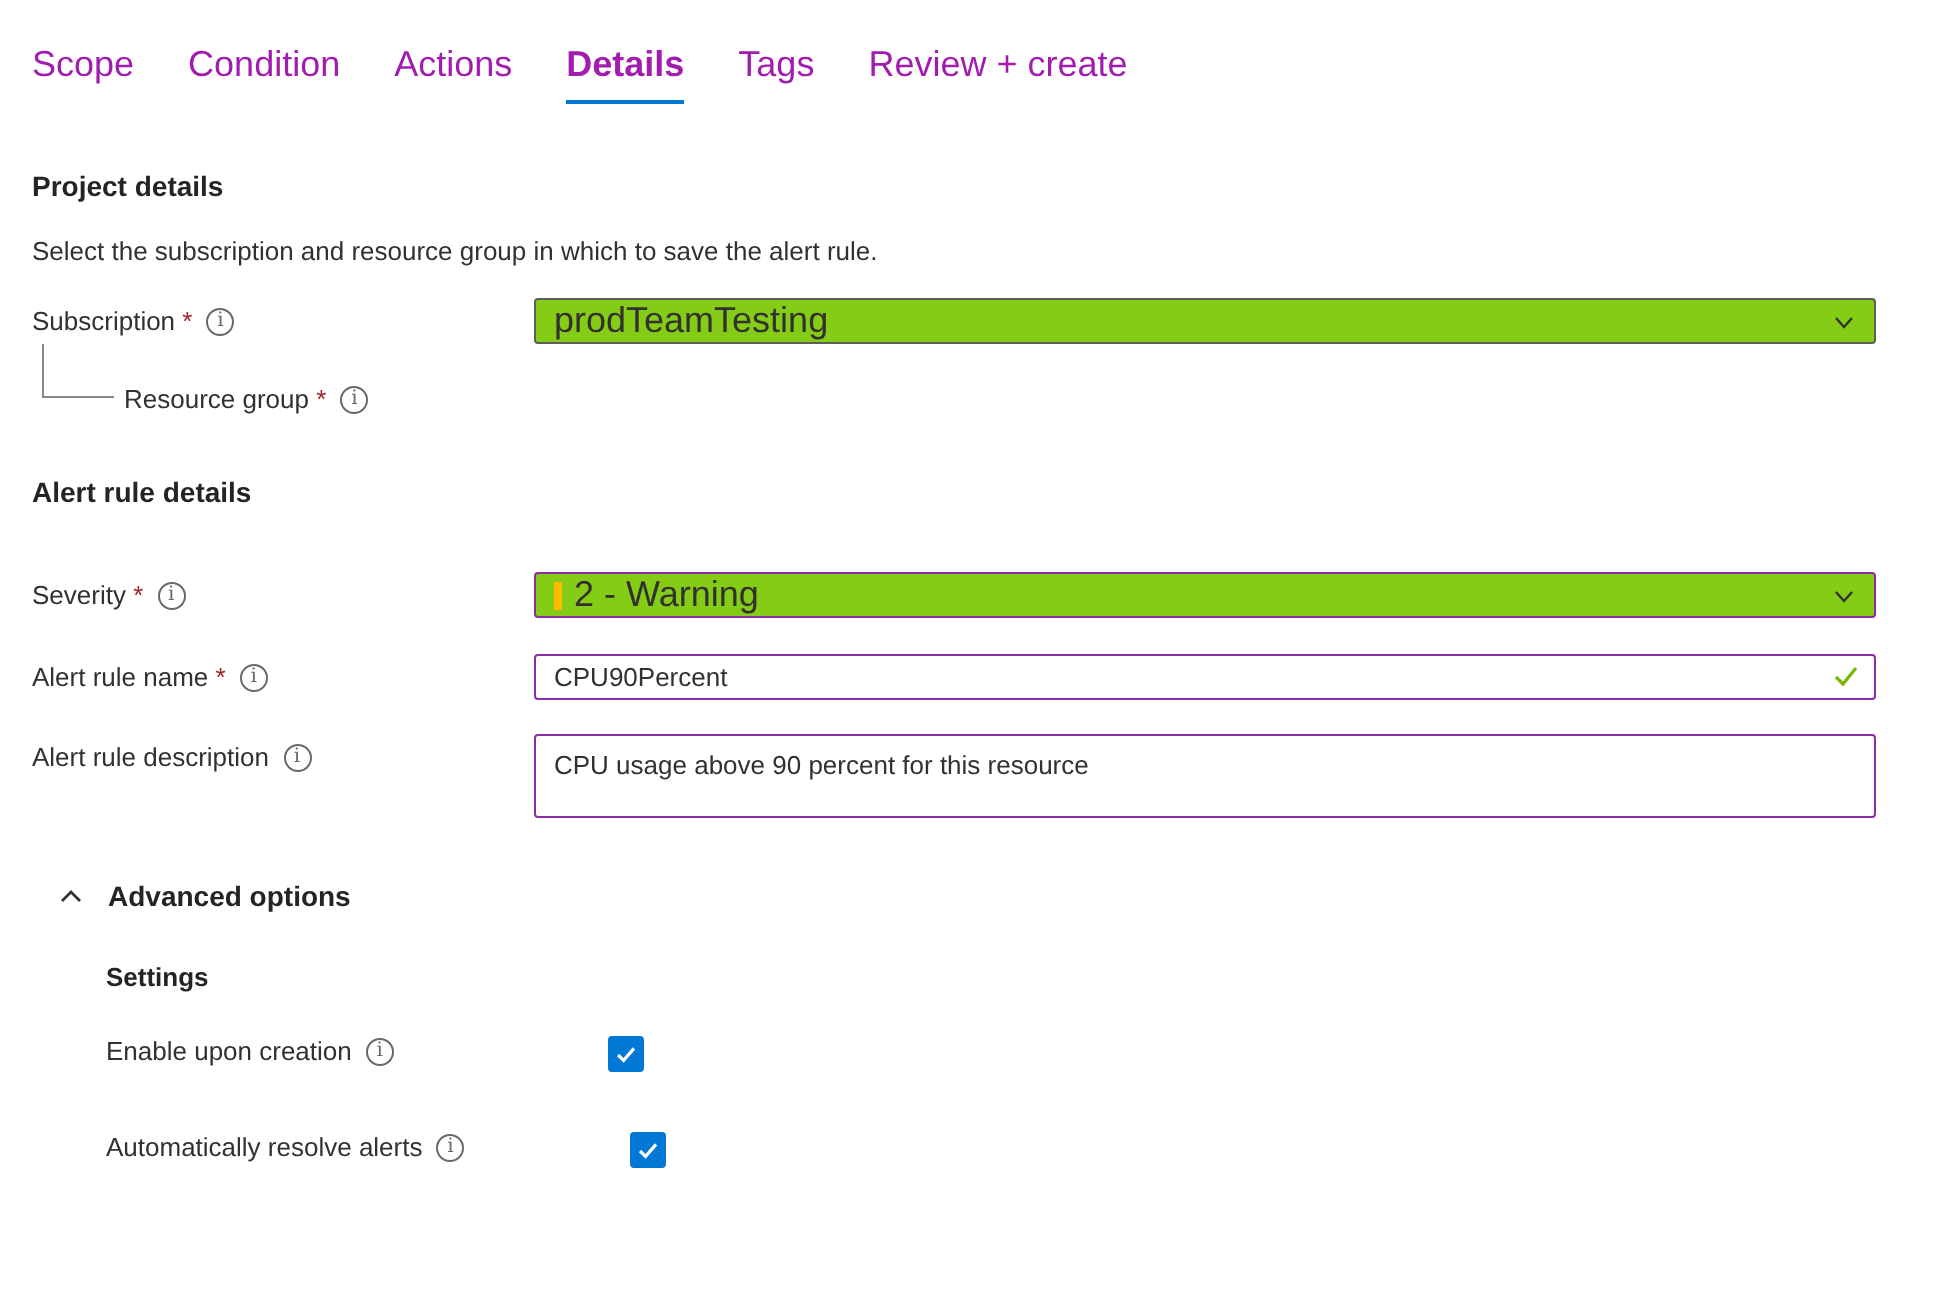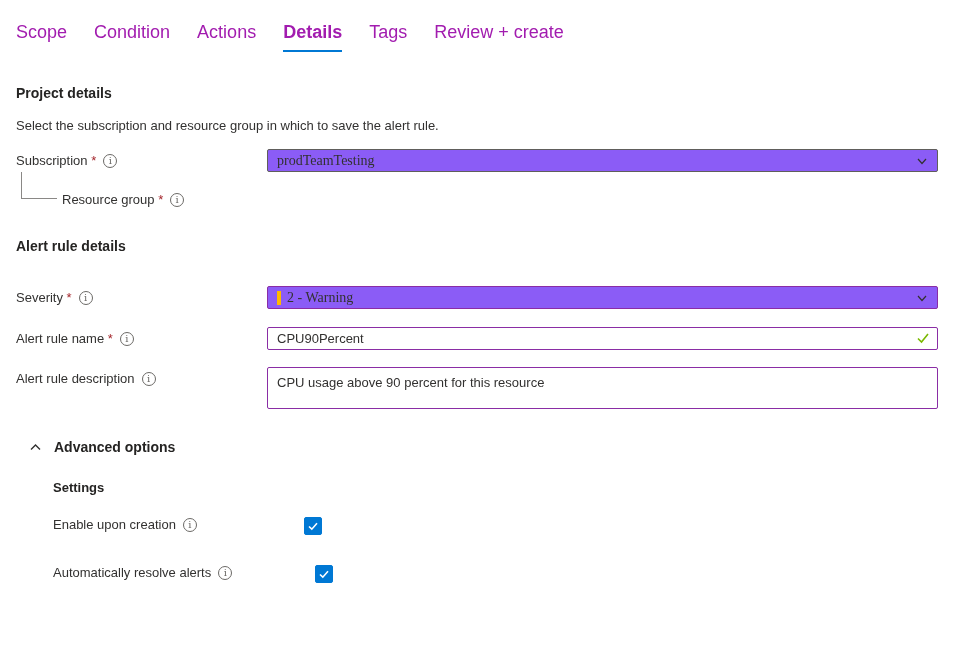--- a/index.html
+++ b/index.html
@@ -25,23 +25,23 @@
   .req { color:#a4262c; }
 
   .info-icon { width:14px; height:14px; border:1px solid #6b6966; border-radius:50%;
     color:#6b6966; font-family:"DejaVu Serif", serif; font-size:10px; line-height:12px;
     display:inline-flex; align-items:center; justify-content:center; flex:0 0 auto; cursor:default; }
 
   .connector { position:absolute; left:5px; top:-16px; width:36px; height:27px;
     border-left:1px solid #8a8886; border-bottom:1px solid #8a8886; }
 
   
-  .select { height:23px; border:1px solid #605e5c; border-radius:2px; background:#8b5cf6;
+  .select { height:23px; border:1px solid #605e5c; border-radius:2px; background:#84cc16;
     display:flex; align-items:center; justify-content:space-between;
-    padding:0 9px; font-size:14px; cursor:pointer;font-family:Liberation Serif, serif; }
+    padding:0 9px; font-size:18px; cursor:pointer; }
   .select.dirty { border-color:#8a2da5; }
   .select .val-wrap { display:flex; align-items:center; gap:6px; }
   .sev-bar { width:4px; height:14px; background:#ffb900; display:inline-block; }
 
   .chevron-svg { display:block; }
 
   .input-wrap { position:relative; }
   .text-input { width:100%; height:23px; border:1px solid #8a2da5; border-radius:2px;
     padding:0 28px 0 9px; font-size:13px; font-family:inherit; color:#323130; outline:none; }
   .valid-check { position:absolute; right:8px; top:4px; }

